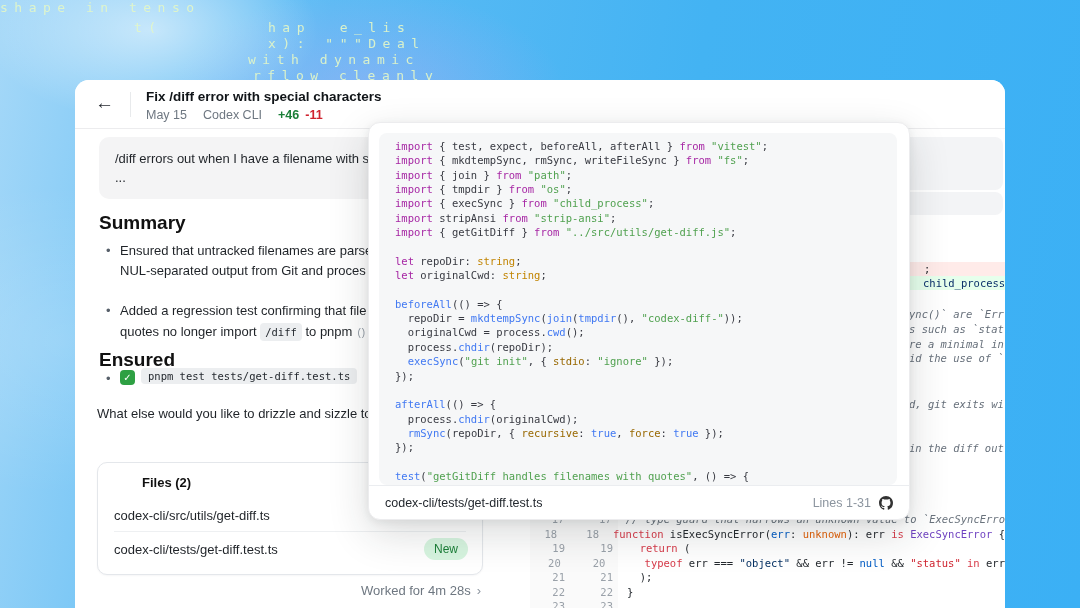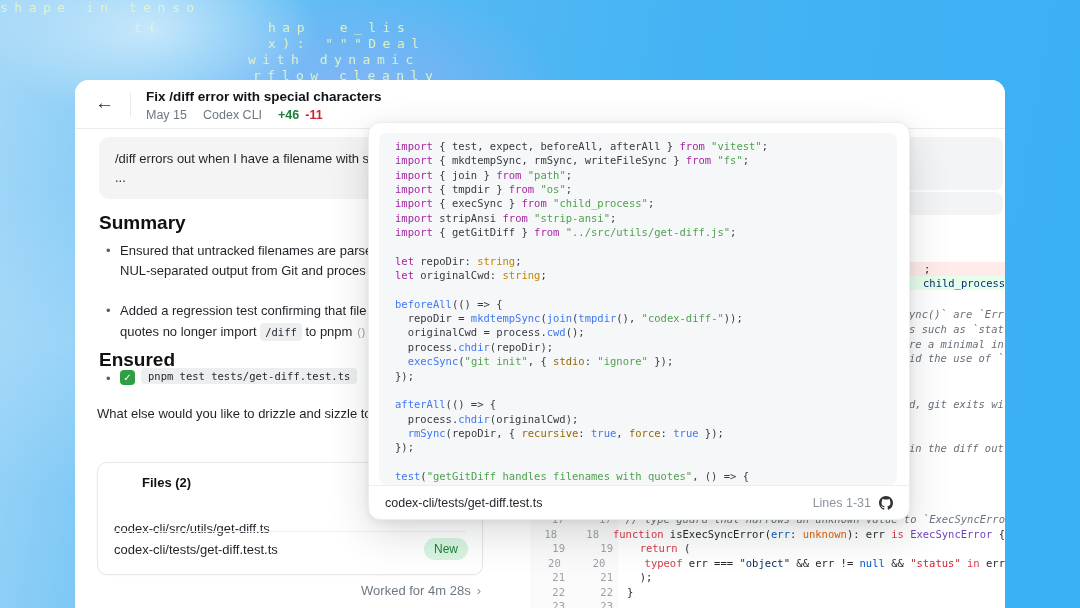--- a/index.html
+++ b/index.html
@@ -46,21 +46,21 @@
     color:#fff;font-size:10px;line-height:15px;text-align:center;}
   .cmdchip{position:absolute;left:66px;top:288px;background:#eceef0;border-radius:4px;padding:2px 7px;
     font-family:"DejaVu Sans Mono",monospace;font-size:10.5px;color:#24292f;}
   .termchip{position:absolute;left:352px;top:289px;width:16px;height:16px;background:#eceef0;border-radius:4px;
     color:#57606a;font-family:"DejaVu Sans Mono",monospace;font-size:8px;line-height:16px;text-align:center;}
   .followup{position:absolute;left:22px;top:326px;font-size:13px;color:#1f2328;white-space:nowrap;}
   .files{position:absolute;left:22px;top:382px;width:384px;height:111px;background:#fff;
     border:1px solid #e4e7eb;border-radius:10px;box-shadow:0 1px 2px rgba(31,35,40,.04);}
   .files-h{position:absolute;left:16px;top:12px;font-size:13px;font-weight:700;color:#111;padding-left:28px;}
   .frow{position:absolute;left:16px;font-size:13px;color:#1f2328;cursor:pointer;}
-  .frow1{top:58px;text-align:right;}
+  .frow1{top:45px;text-align:right;}
   .frow2{top:79px;}
   .fdivider{position:absolute;left:16px;right:16px;top:68px;height:1px;background:#eef0f2;}
   .badge{position:absolute;right:14px;top:75px;height:22px;line-height:22px;padding:0 10px;border-radius:12px;
     background:#d7f5e0;color:#1a7f37;font-size:12px;}
   .worked{position:absolute;left:22px;top:503px;width:384px;text-align:right;font-size:13px;color:#6e7781;cursor:pointer;}
   .worked .chev{margin-left:6px;color:#8c959f;}
   
   .pane{position:absolute;left:430px;top:48px;width:500px;height:480px;background:#fff;overflow:hidden;z-index:1;}
   .bar{position:absolute;left:15px;width:483px;background:#f3f4f6;border-radius:8px;}
   .bar1{top:9px;height:53px;}

